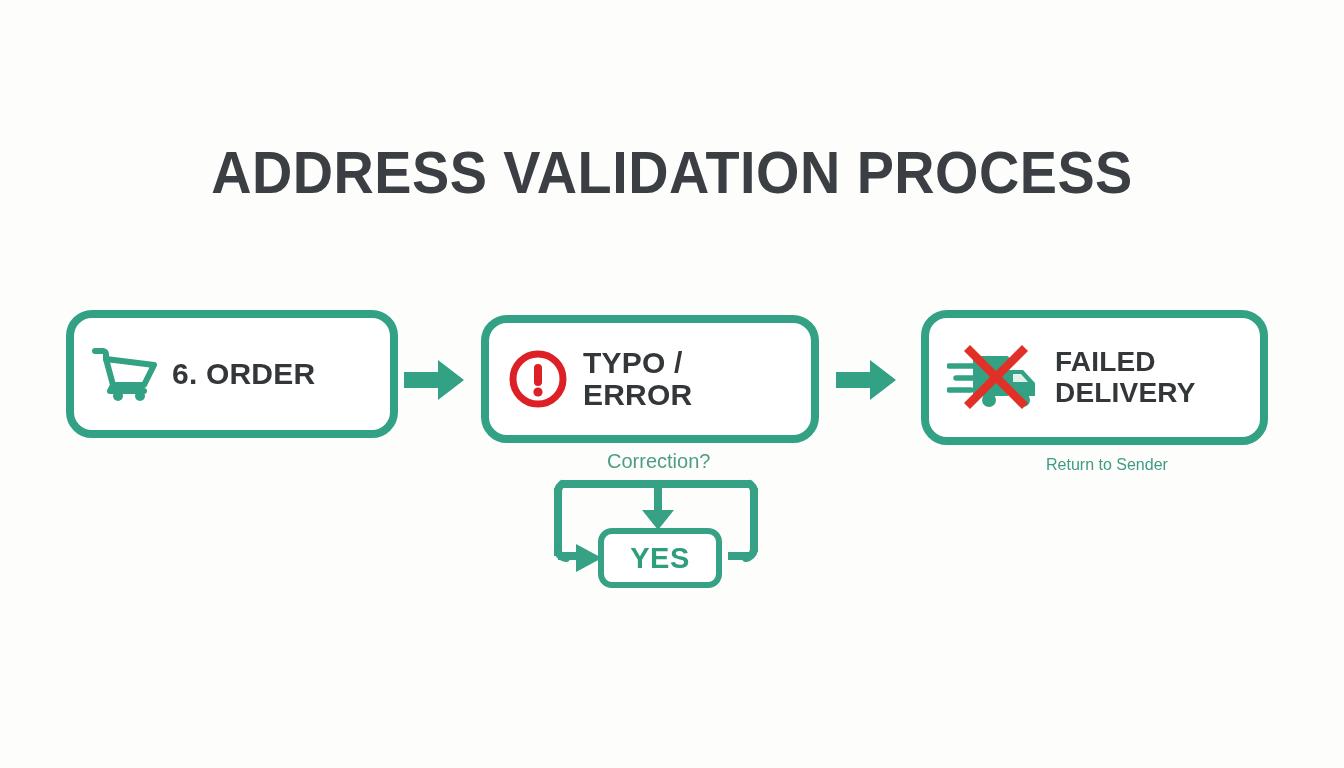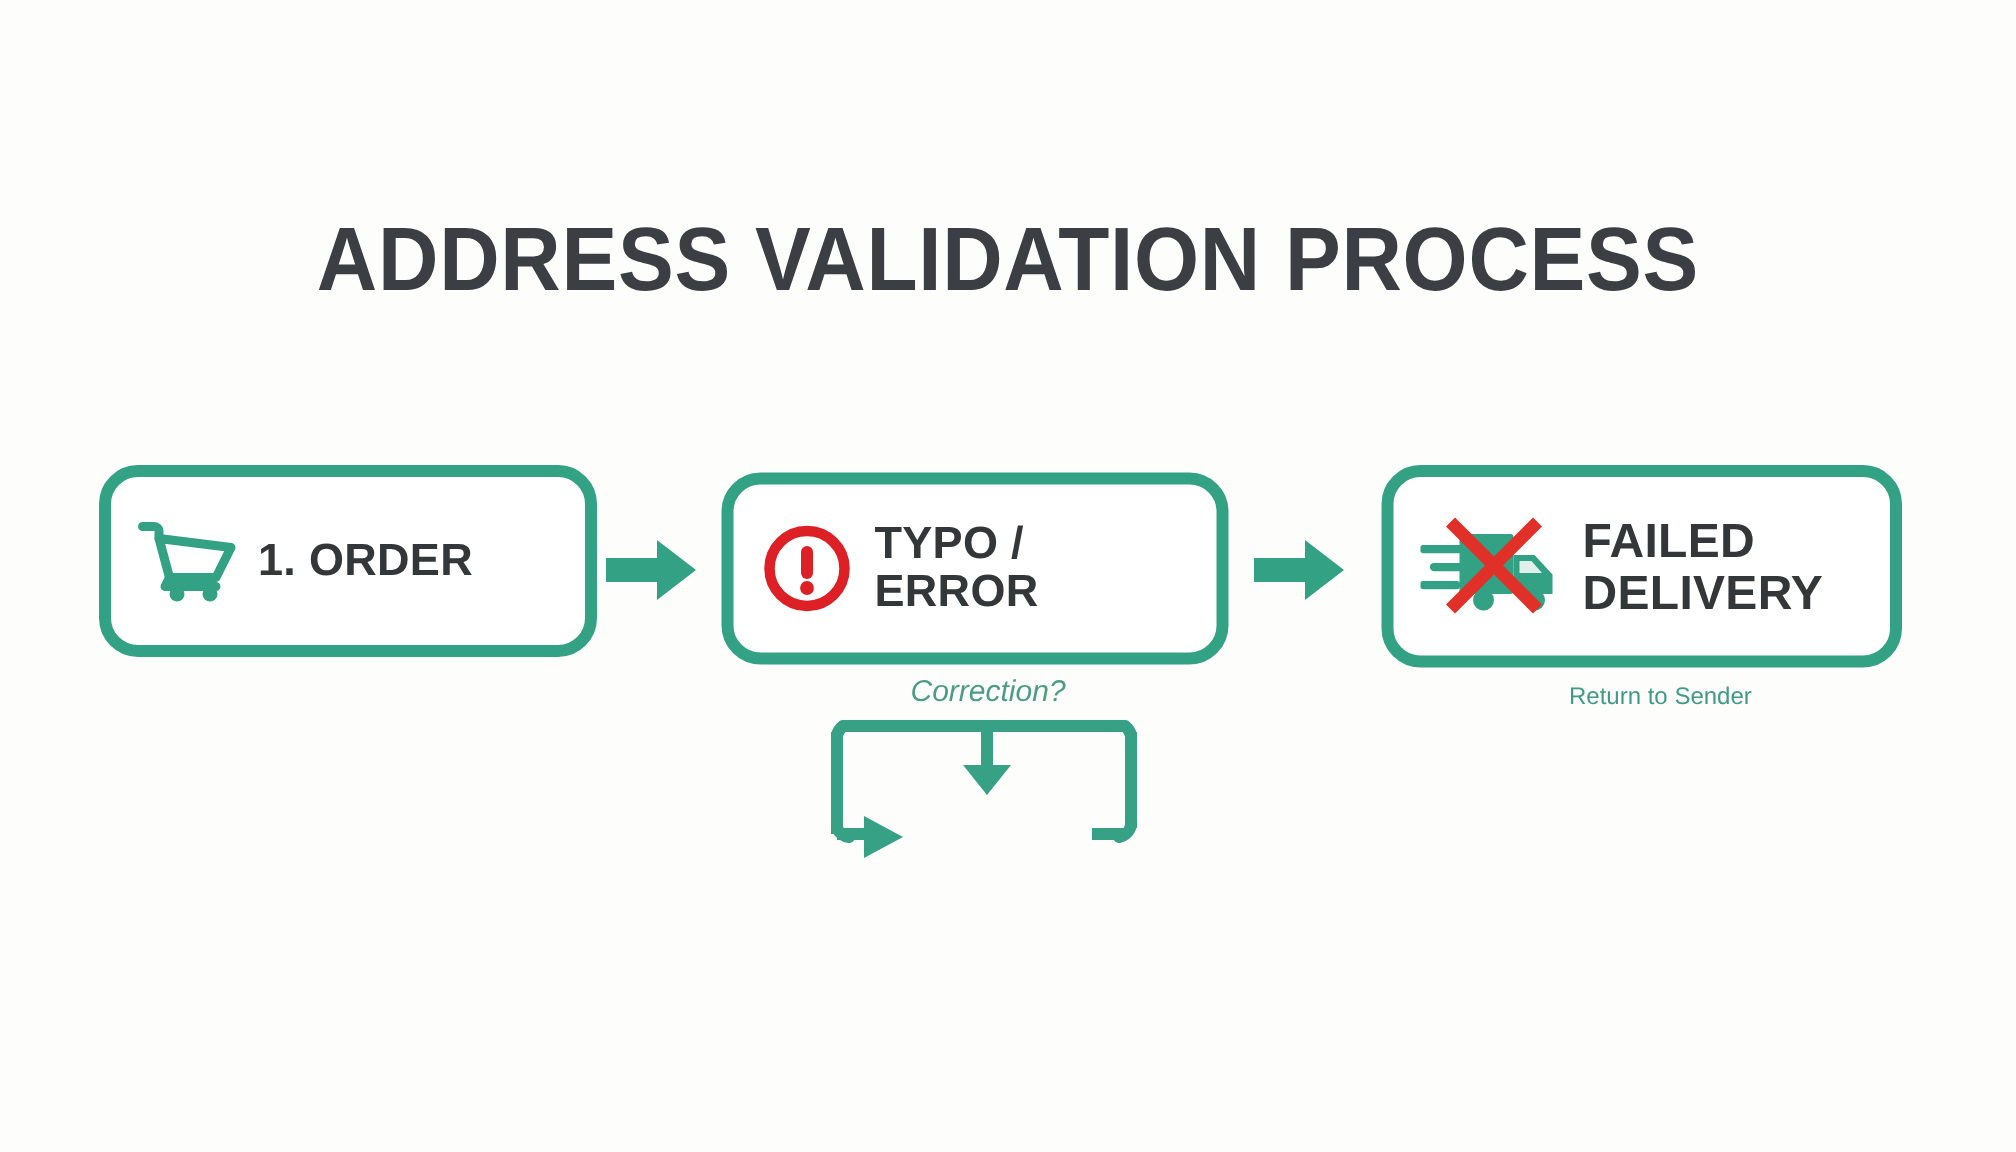--- a/index.html
+++ b/index.html
@@ -55,21 +55,21 @@
     gap: 14px;
   }
   .node-label {
     font-family: "Liberation Sans", sans-serif;
     font-weight: bold;
     font-size: 30px;
     color: #333739;
     line-height: 1.08;
     letter-spacing: 0.2px;
   }
-  .node-label.two-line { font-size: 32px; }
+  .node-label.two-line { font-size: 28px; }
 
   #node-order   { left: 66px;  top: 310px; width: 332px; height: 128px; }
   #node-typo    { left: 481px; top: 315px; width: 338px; height: 128px; }
   #node-failed  { left: 921px; top: 310px; width: 347px; height: 135px; }
 
   .icon-wrap { flex: 0 0 auto; display: block; line-height: 0; }
 
   
   .conn { position: absolute; line-height: 0; }
   #conn-1 { left: 404px; top: 356px; }
@@ -82,21 +82,21 @@
     top: 470px;
     line-height: 0;
   }
   .caption {
     position: absolute;
     font-family: "Liberation Sans", sans-serif;
     font-size: 20px;
     color: #4d9d86;
     white-space: nowrap;
   }
-  #caption-correction { left: 607px; top: 450px; font-style: italic; }
+  #caption-correction { left: 607px; top: 450px; }
   #caption-return     { left: 1046px; top: 456px; font-size: 16px; color: #3f9b83; }
 
   .yes-box {
     position: absolute;
     left: 598px;
     top: 528px;
     width: 124px;
     height: 60px;
     border: 6px solid #36a184;
     border-radius: 14px;
@@ -127,21 +127,21 @@
         <svg width="66" height="58" viewBox="0 0 66 58" aria-hidden="true">
           <g fill="none" stroke="#33a183" stroke-width="6" stroke-linecap="round" stroke-linejoin="round">
             <path d="M3 6 h8 a3 3 0 0 1 3 3 v5"></path>
             <path d="M14 14 L62 20 L52 40 L21 40 Z"></path>
             <path d="M21 40 L18 46 h34"></path>
           </g>
           <circle cx="26" cy="51" r="5" fill="#33a183"></circle>
           <circle cx="48" cy="51" r="5" fill="#33a183"></circle>
         </svg>
       </span>
-      <span class="node-label">1. ORDER</span>
+      <span class="node-label">6. ORDER</span>
     </div>
   </div>
 
   <div class="conn" id="conn-1">
     <svg width="62" height="48" viewBox="0 0 62 48" aria-hidden="true">
       <path d="M0 16 H34 V4 L60 24 L34 44 V32 H0 Z" fill="#33a183"></path>
     </svg>
   </div>
 
   <div class="node" id="node-typo">
@@ -224,14 +224,17 @@
 
       <path d="M40 74 L66 88 L40 102 Z" fill="#36a184"></path>
 
       <g>
         <rect x="118" y="14" width="8" height="28" fill="#36a184"></rect>
         <path d="M106 40 H138 L122 60 Z" fill="#36a184"></path>
       </g>
     </svg>
   </div>
 
+  <div class="yes-box">
+    <span class="yes-label">YES</span>
+  </div>
 
 </div>
 
 </body></html>

